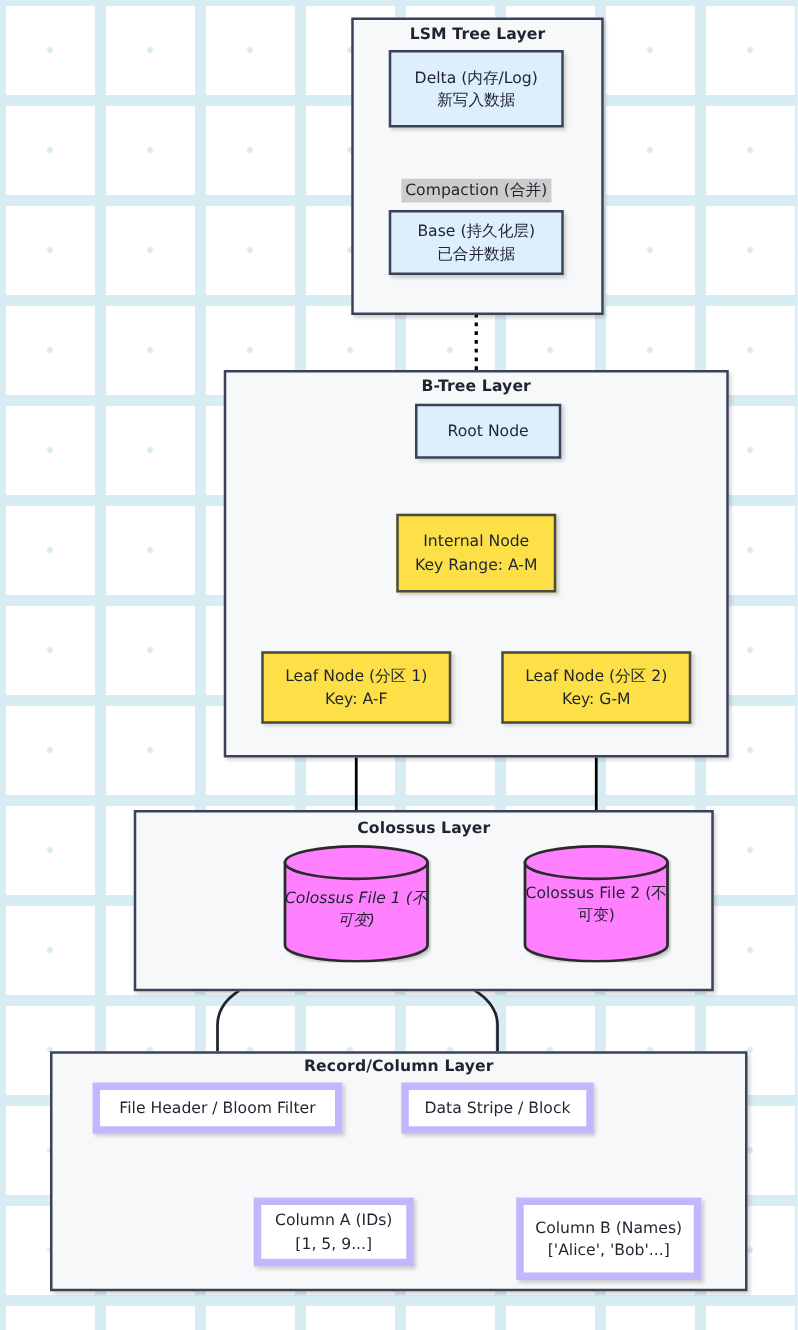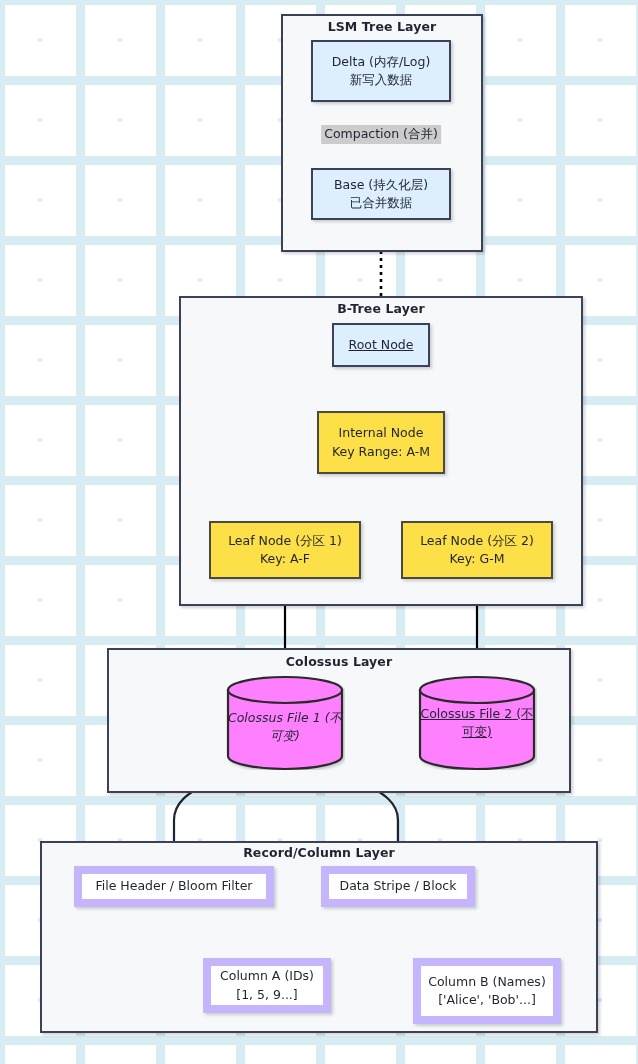--- a/index.html
+++ b/index.html
@@ -58,21 +58,21 @@
   .node-blue {
     background: #ddeefc;
     border: 2px solid #3b4159;
   }
   .node-yellow {
     background: #fde047;
     border: 2px solid #4a4a42;
   }
   .node-white {
     background: #ffffff;
-    border: 8px solid #c4b5fd;
+    border: 6px solid #c4b5fd;
   }
   .cylinder {
     position: absolute;
     display: flex;
     flex-direction: column;
     align-items: center;
     justify-content: center;
     text-align: center;
     font-size: 12.5px;
     color: #1f2430;
@@ -88,20 +88,21 @@
     pointer-events: none;
   }
   .edge-label {
     position: absolute;
     font-size: 12.5px;
     color: #1f2430;
     background: #cccccc;
     padding: 1px 3px;
     white-space: nowrap;
     transform: translateX(-50%);
+    margin-top: 18px;
   }
   svg.edges {
     position: absolute;
     left: 0;
     top: 0;
     width: 638px;
     height: 1064px;
     overflow: visible;
   }
   .edge-path {
@@ -171,21 +172,21 @@
   <div class="edge-label" style="left:381px; top:125px;">Compaction (合并)</div>
 
   <div class="node node-blue" style="left:311px; top:168px; width:140px; height:52px;">
     <span>Base (持久化层)</span>
     <span class="l2">已合并数据</span>
   </div>
 
   <div class="layer-box" style="left:179px; top:296px; width:404px; height:310px;"></div>
   <div class="layer-title" style="left:381px; top:301px;">B-Tree Layer</div>
 
-  <div class="node node-blue" style="left:332px; top:323px; width:98px; height:44px;text-decoration:underline;">
+  <div class="node node-blue" style="left:332px; top:323px; width:117px; height:44px;">
     <span>Root Node</span>
   </div>
 
   <div class="node node-yellow" style="left:317px; top:411px; width:128px; height:63px;">
     <span>Internal Node</span>
     <span class="l2">Key Range: A-M</span>
   </div>
 
   <div class="node node-yellow" style="left:209px; top:521px; width:152px; height:58px;">
     <span>Leaf Node (分区 1)</span>
@@ -223,21 +224,21 @@
       <defs>
         <filter id="cshadow2" x="-20%" y="-20%" width="150%" height="150%">
           <feDropShadow dx="2" dy="2" stdDeviation="1.4" flood-color="#000000" flood-opacity="0.2"></feDropShadow>
         </filter>
       </defs>
       <g filter="url(#cshadow2)">
         <path d="M 3 14 L 3 80 A 57 13 0 0 0 117 80 L 117 14 Z" fill="#ff80ff" stroke="#2b2b2b" stroke-width="2.2"></path>
         <ellipse cx="60" cy="14" rx="57" ry="13" fill="#ff80ff" stroke="#2b2b2b" stroke-width="2.2"></ellipse>
       </g>
     </svg>
-    <div class="cyl-label" style="margin-top:0;text-decoration:underline;">
+    <div class="cyl-label" style="margin-top:0;">
       <span>Colossus File 2</span>
       <span class="l2">(不可变)</span>
     </div>
   </div>
 
   <div class="layer-box" style="left:40px; top:841px; width:558px; height:192px;"></div>
   <div class="layer-title" style="left:319px; top:845px;">Record/Column Layer</div>
 
   <div class="node node-white" style="left:74px; top:866px; width:200px; height:41px;">
     <span>File Header / Bloom Filter</span>

